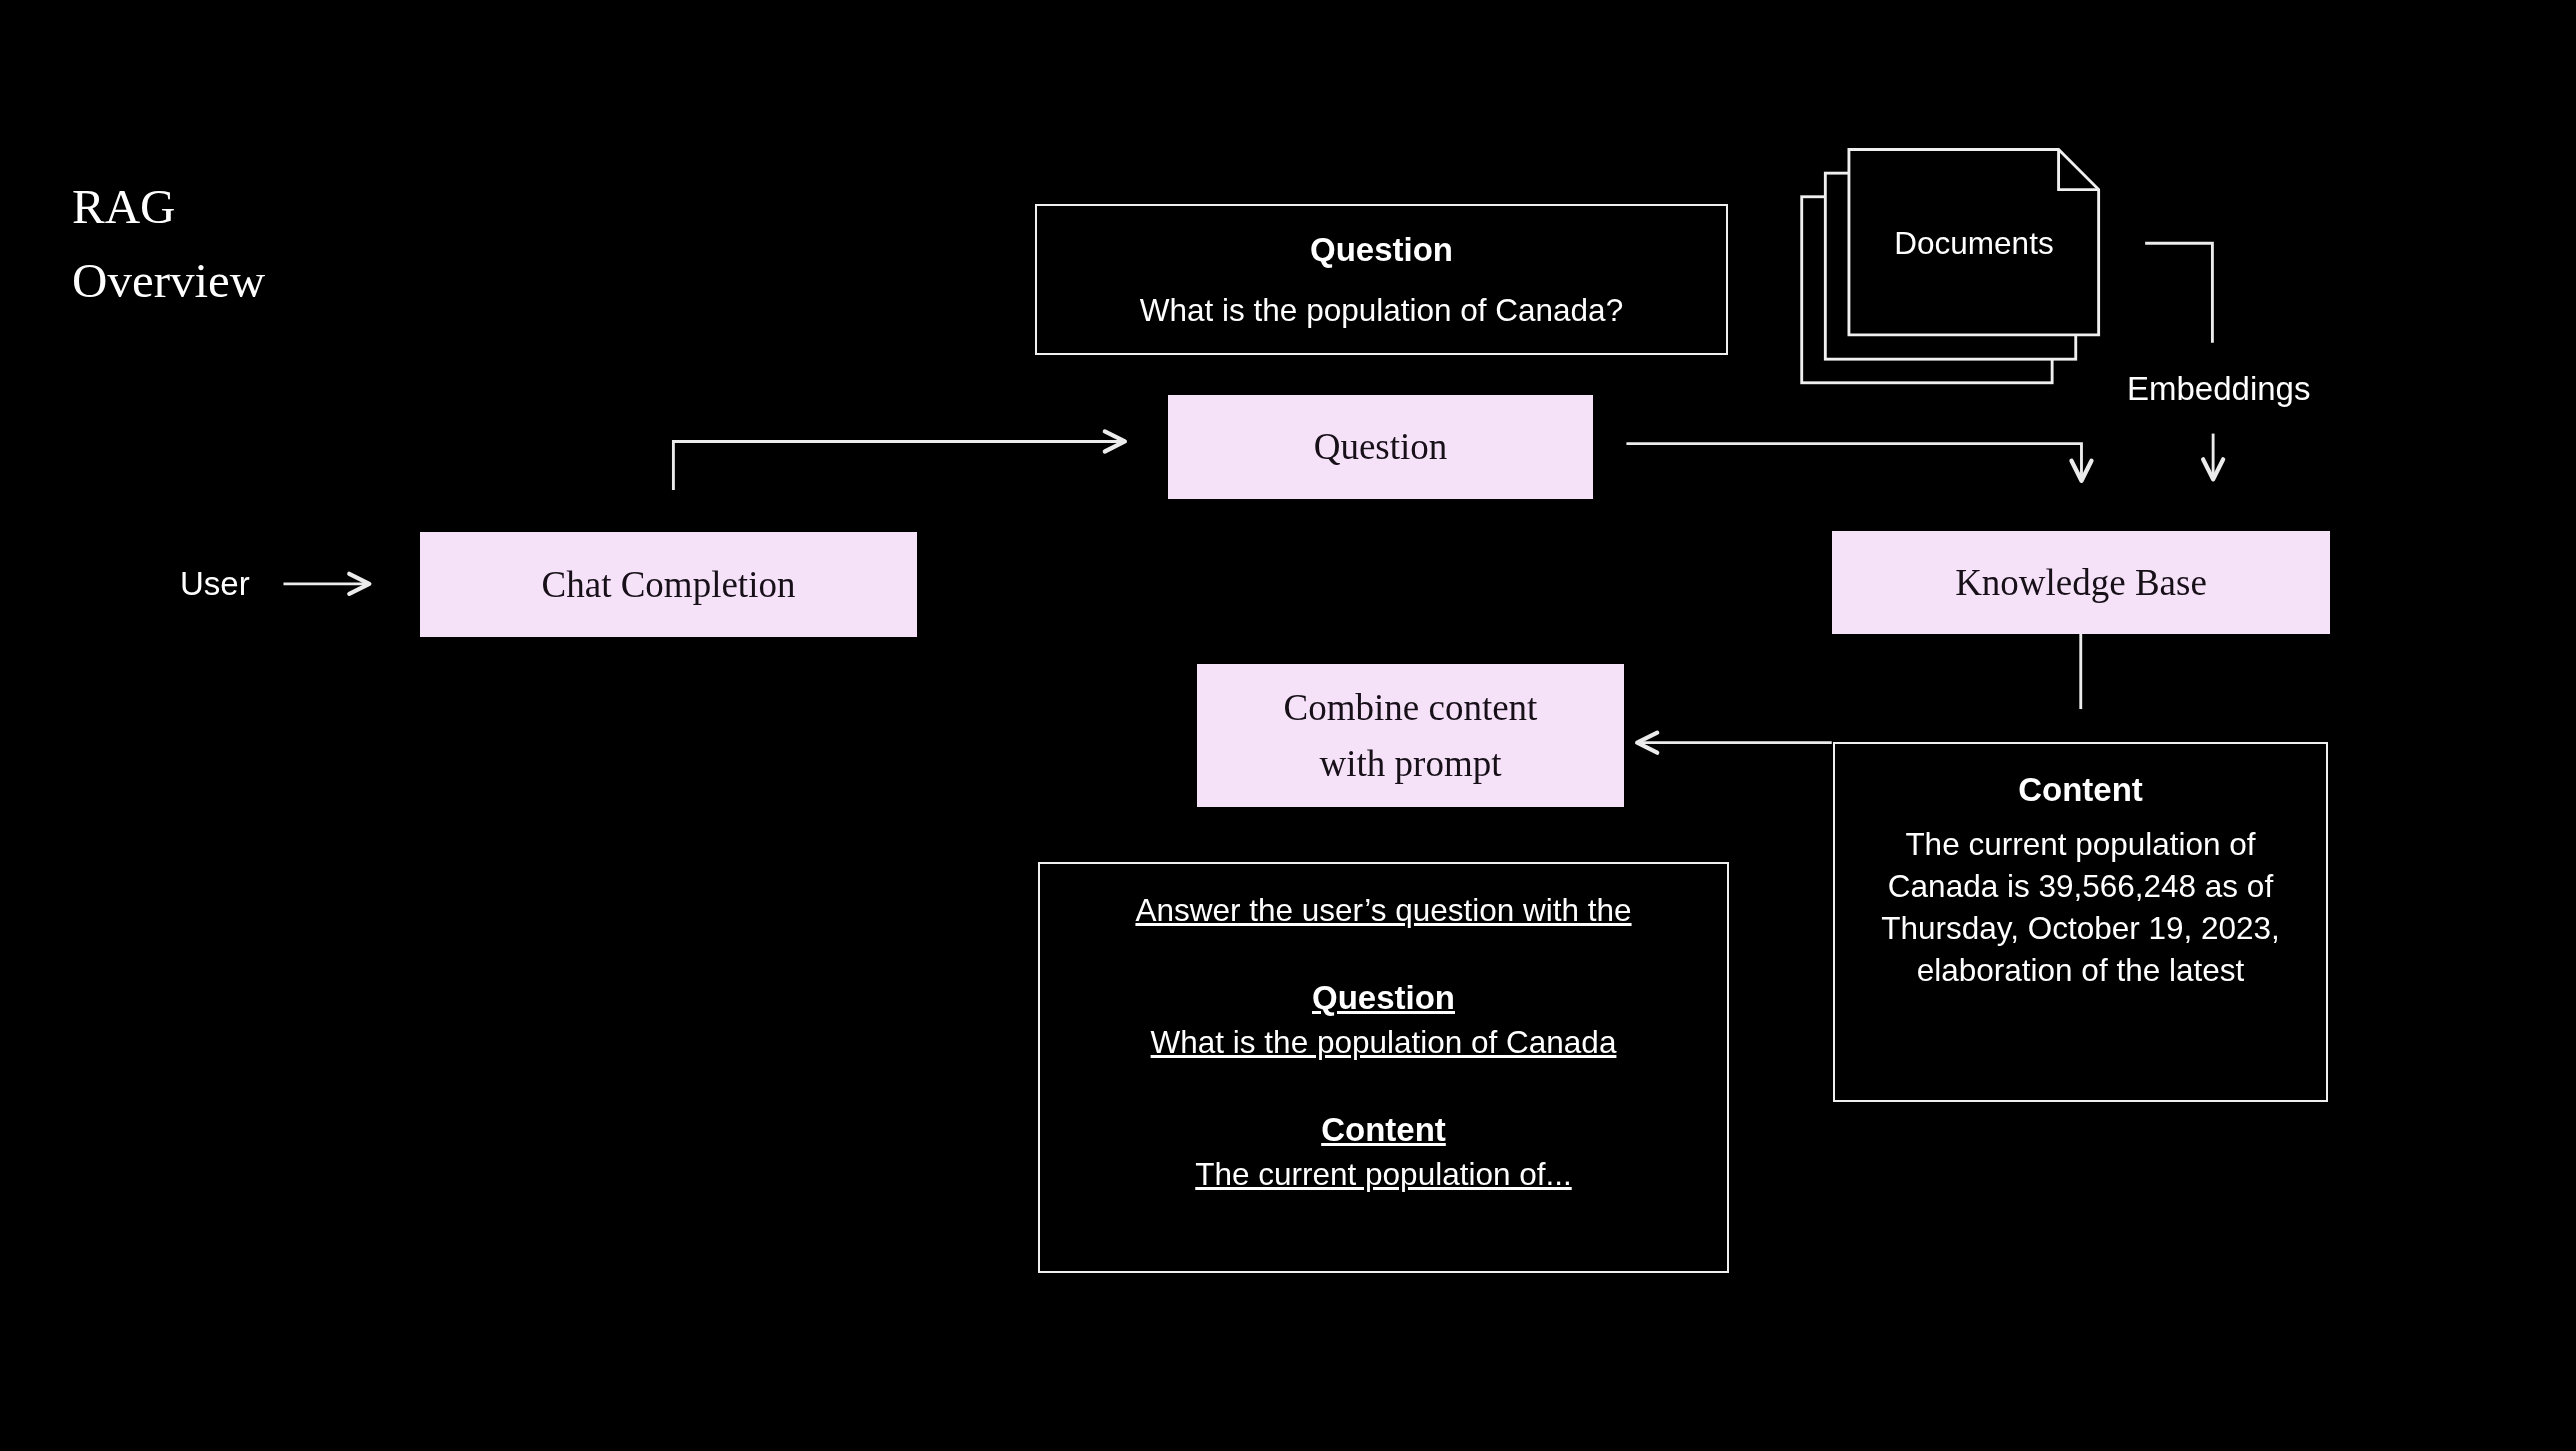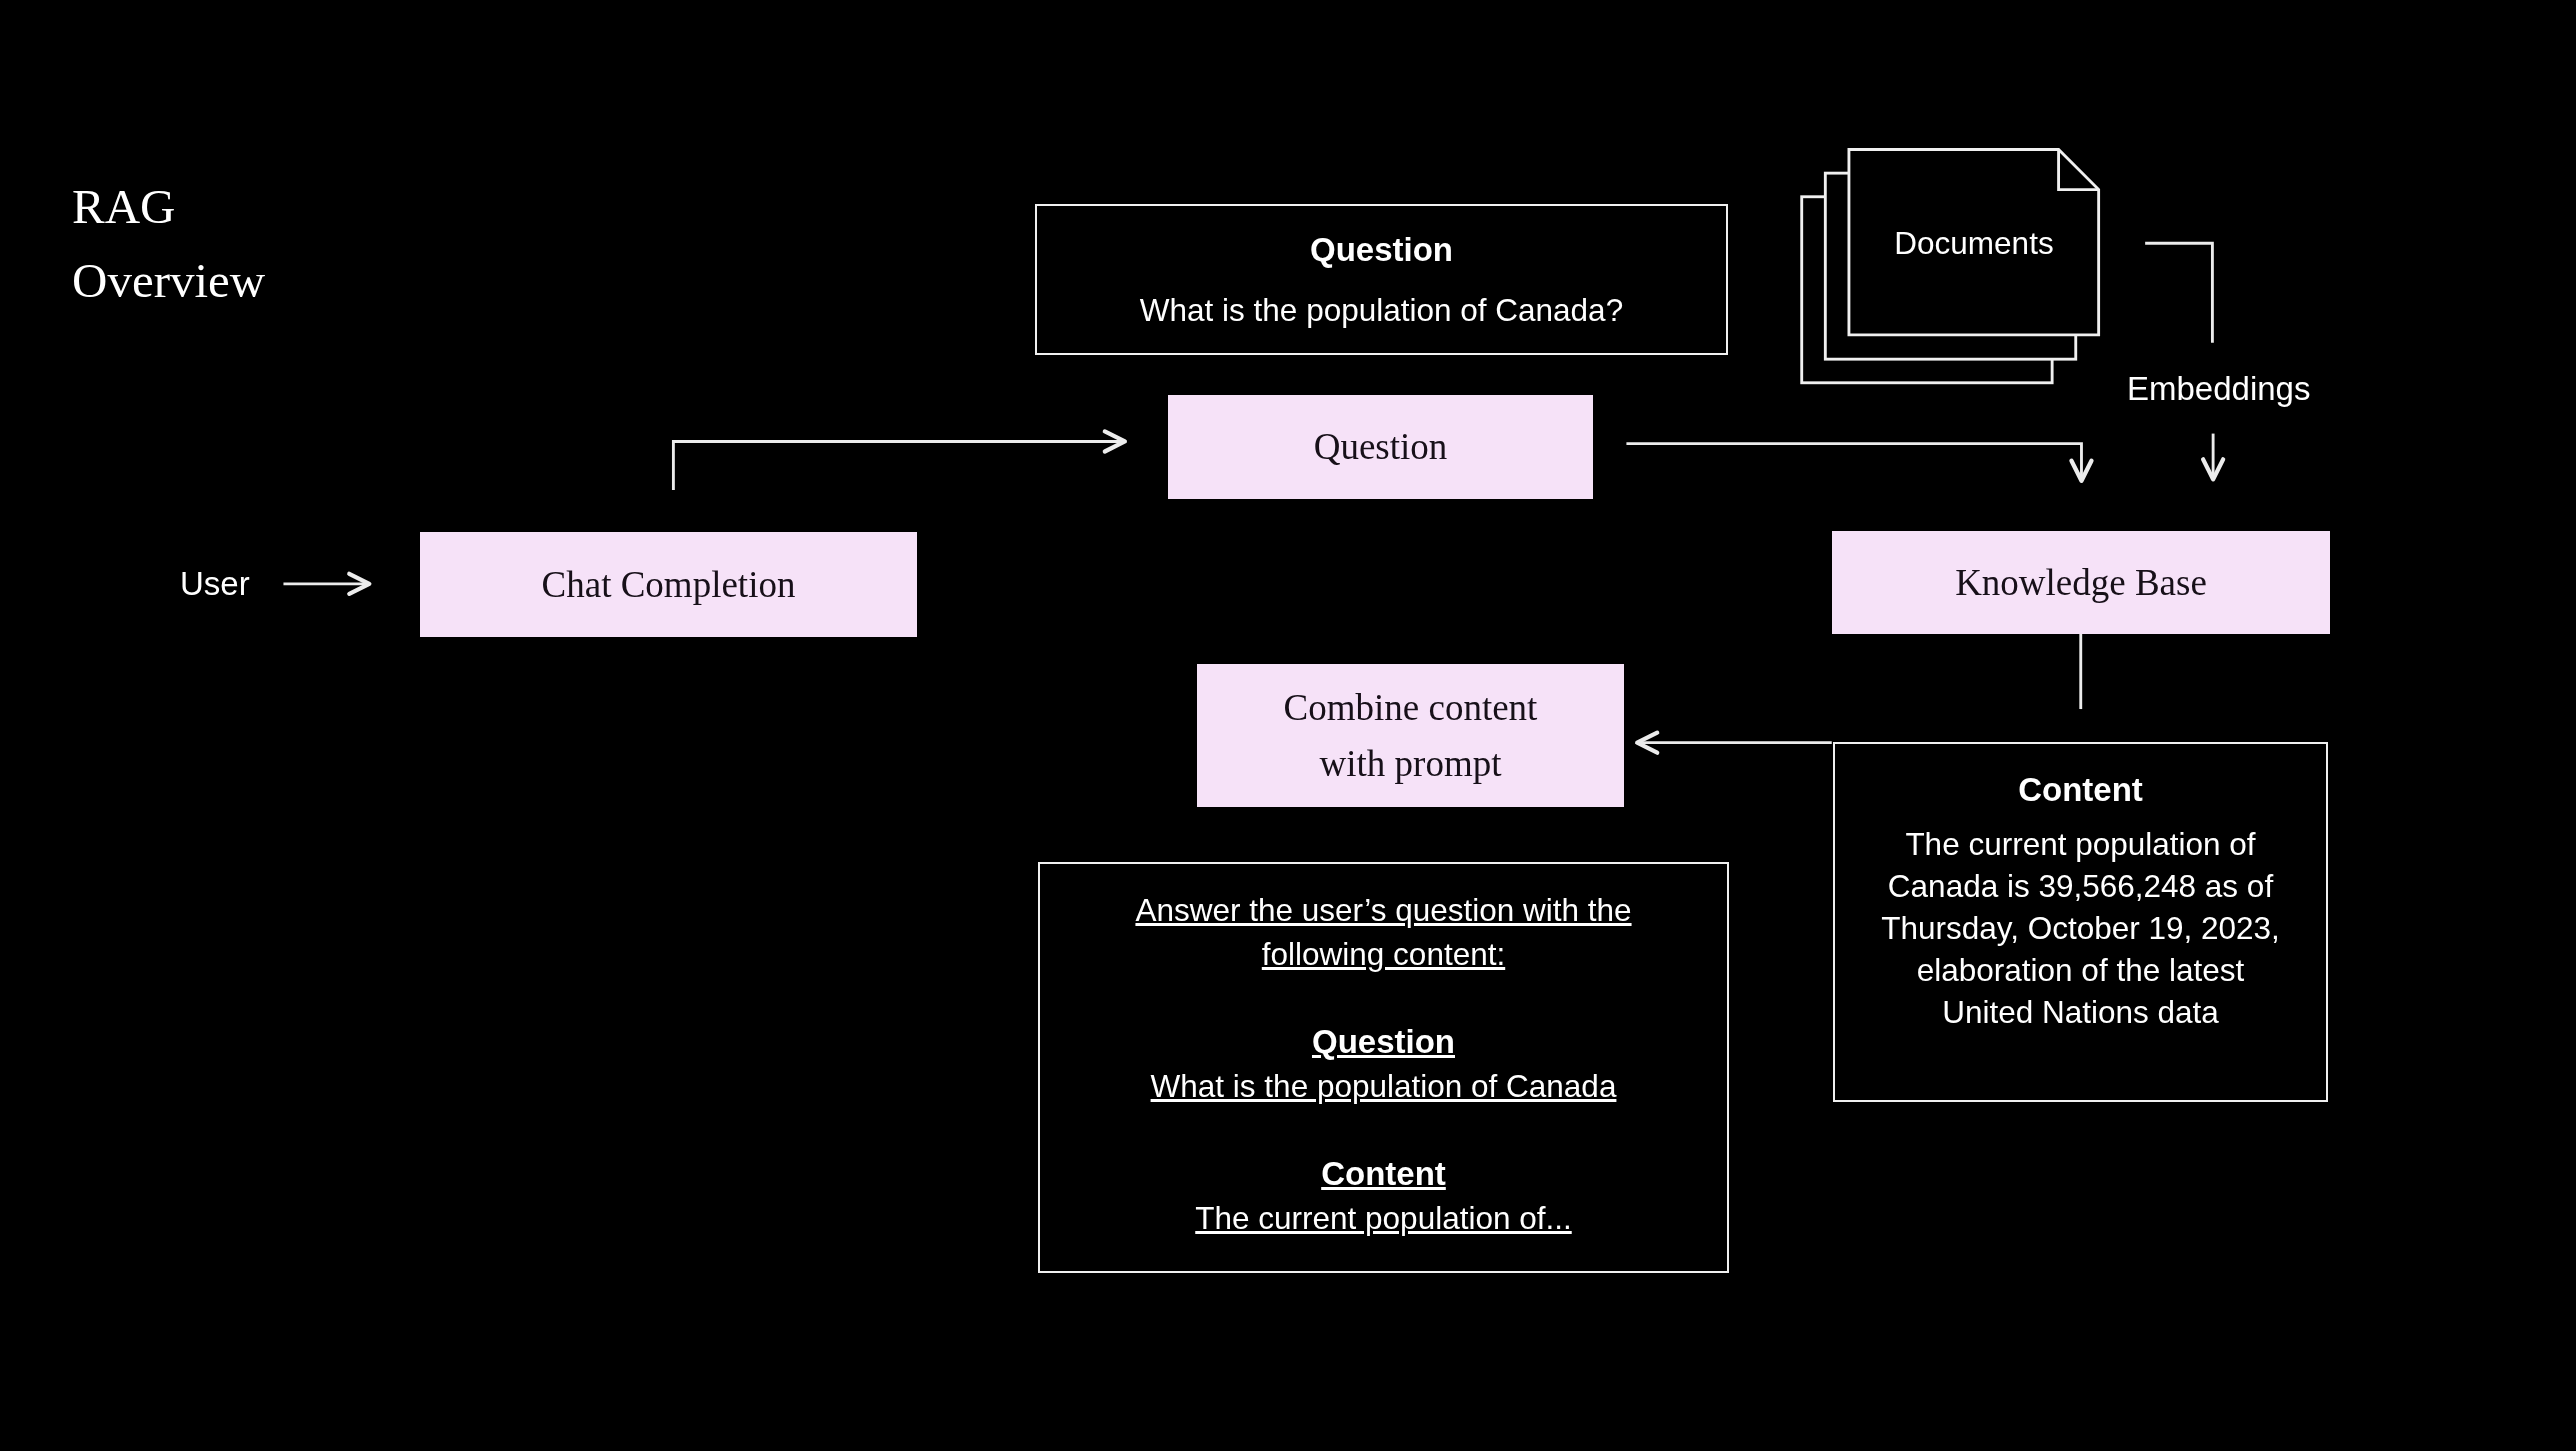--- a/index.html
+++ b/index.html
@@ -180,26 +180,24 @@
     <div>Combine content</div>
     <div>with prompt</div>
   </div>
 
   <div id="content-card" class="card">
     <div class="heading">Content</div>
     <div class="body-line">The current population of</div>
     <div class="body-line">Canada is 39,566,248 as of</div>
     <div class="body-line">Thursday, October 19, 2023,</div>
     <div class="body-line">elaboration of the latest</div>
-    <div class="body-line">United Nations data</div>
   </div>
 
   <div id="prompt-card" class="card">
     <div class="intro-line">Answer the user’s question with the</div>
-    <div class="intro-line">following content:</div>
     <div class="group">
       <div class="heading">Question</div>
       <div class="body-line">What is the population of Canada</div>
     </div>
     <div class="group">
       <div class="heading">Content</div>
       <div class="body-line">The current population of...</div>
     </div>
   </div>
 

